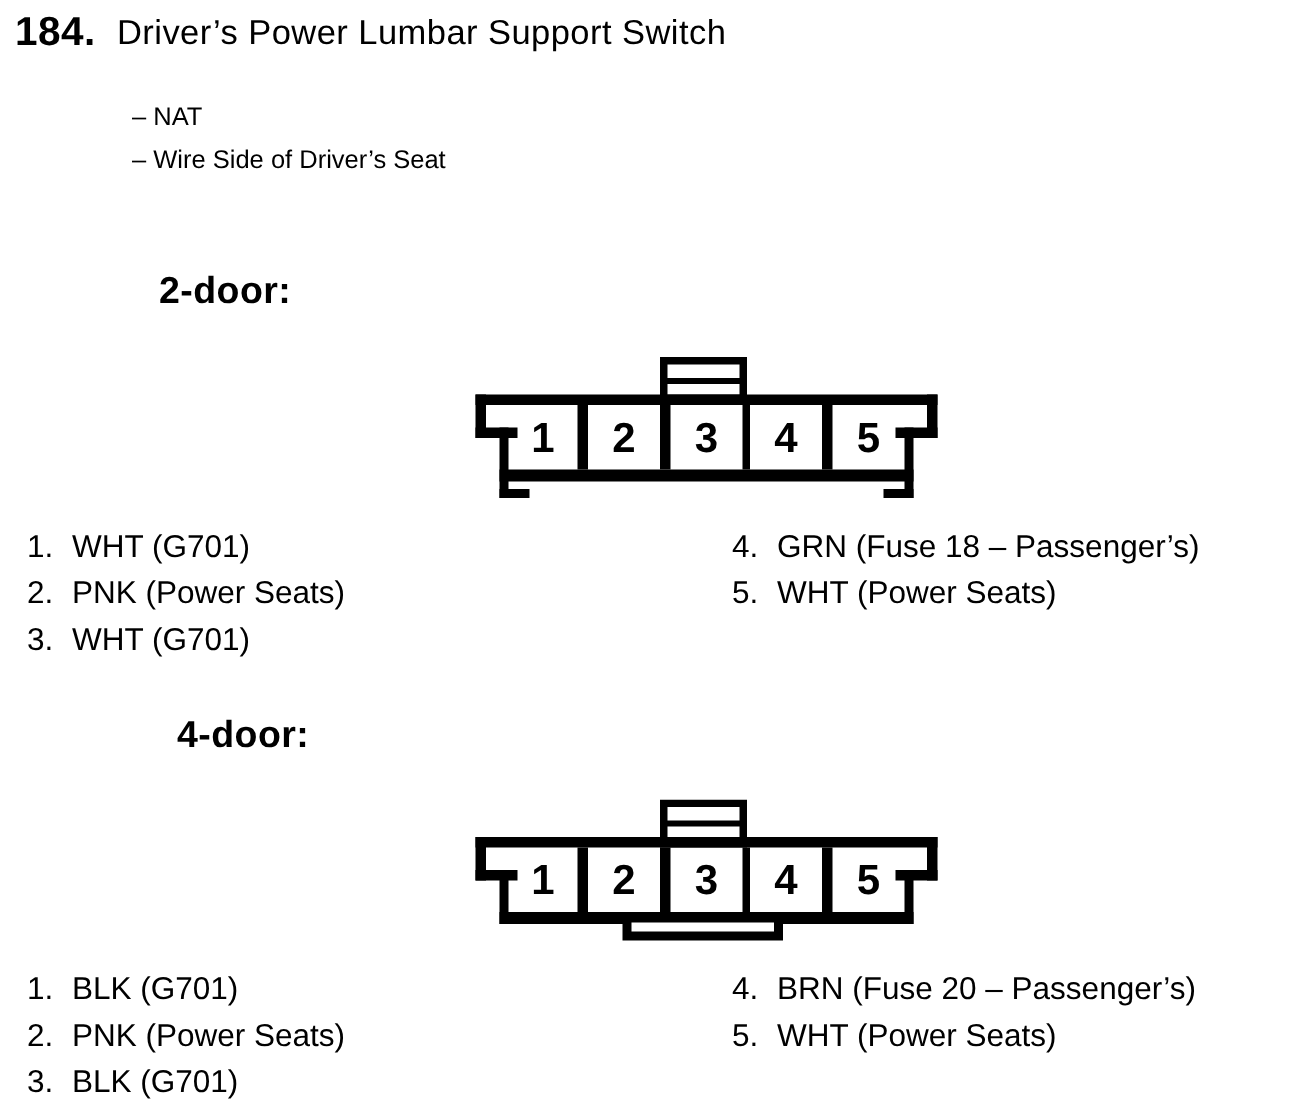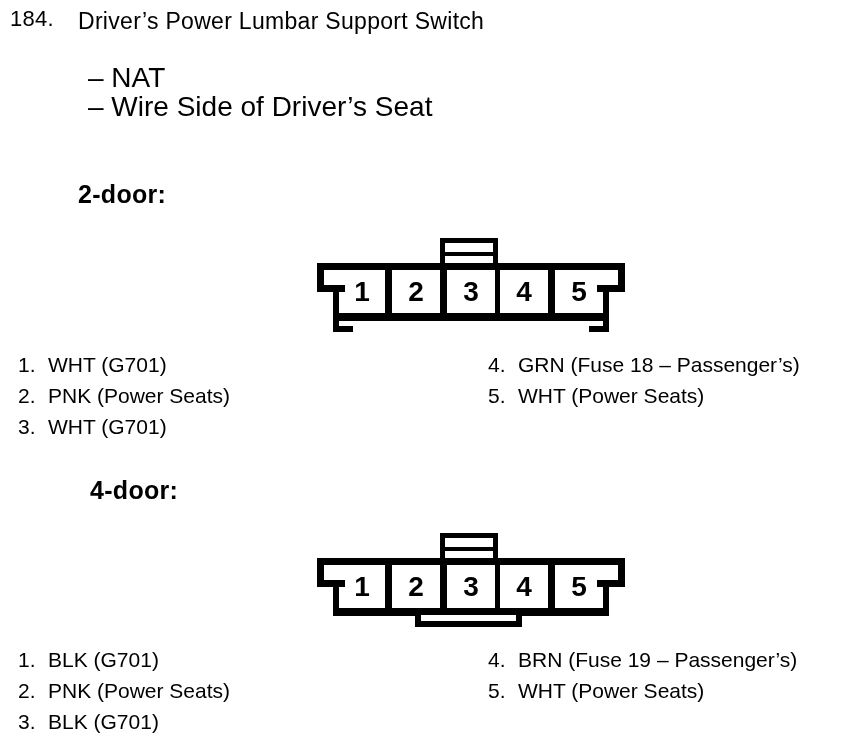--- a/index.html
+++ b/index.html
@@ -5,32 +5,32 @@
   html,body{margin:0;padding:0;}
   body{
     width:864px;height:744px;
     background:#ffffff;color:#000000;
     font-family:"Liberation Sans",sans-serif;
     position:relative;overflow:hidden;
   }
   .abs{position:absolute;}
   .title-num{
     left:10px;top:6px;
-    font-size:22px;font-weight:normal;letter-spacing:.3px;
+    font-size:27px;font-weight:bold;letter-spacing:.3px;
   }
   .title-text{
     left:78px;top:6px;
     font-size:23px;font-weight:normal;line-height:30px;letter-spacing:.3px;
   }
   .notes{
     left:88px;top:63px;
-    font-size:28px;line-height:29px;
+    font-size:17px;line-height:29px;
   }
   .sec-heading{
-    font-size:25px;font-weight:bold;letter-spacing:.3px;
+    font-size:25px;font-weight:bold;letter-spacing:.3px;margin-left:28px;
   }
   .sec-heading.s2door{left:78px;top:180px;}
   .sec-heading.s4door{left:90px;top:476px;}
   .connector{left:315px;width:312px;display:block;}
   .connector.c2door{top:238px;height:100px;}
   .connector.c4door{top:533px;height:112px;}
   .connector .ink{fill:#000000;}
   .connector .paper{fill:#ffffff;}
   .connector text{
     font-family:"Liberation Sans",sans-serif;
@@ -161,19 +161,19 @@
       <span>PNK (Power Seats)</span>
     </div>
   <div class="row">
       <span class="pn">3.</span>
       <span>BLK (G701)</span>
     </div>
 </div>
 <div class="abs pinlist pl-4r">
   <div class="row">
       <span class="pn">4.</span>
-      <span>BRN (Fuse 19 – Passenger’s)</span>
+      <span>BRN (Fuse 20 – Passenger’s)</span>
     </div>
   <div class="row">
       <span class="pn">5.</span>
       <span>WHT (Power Seats)</span>
     </div>
 </div>
 
 </body></html>

